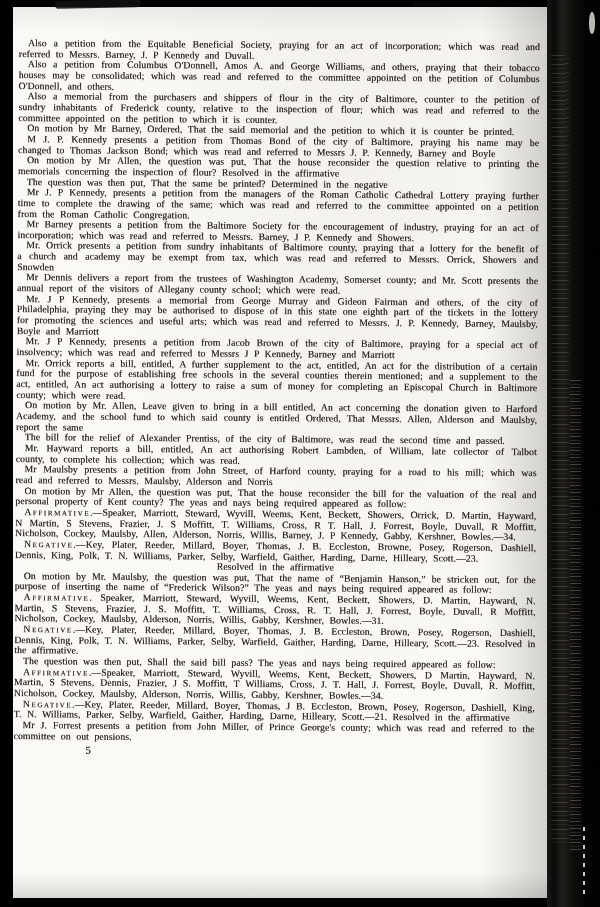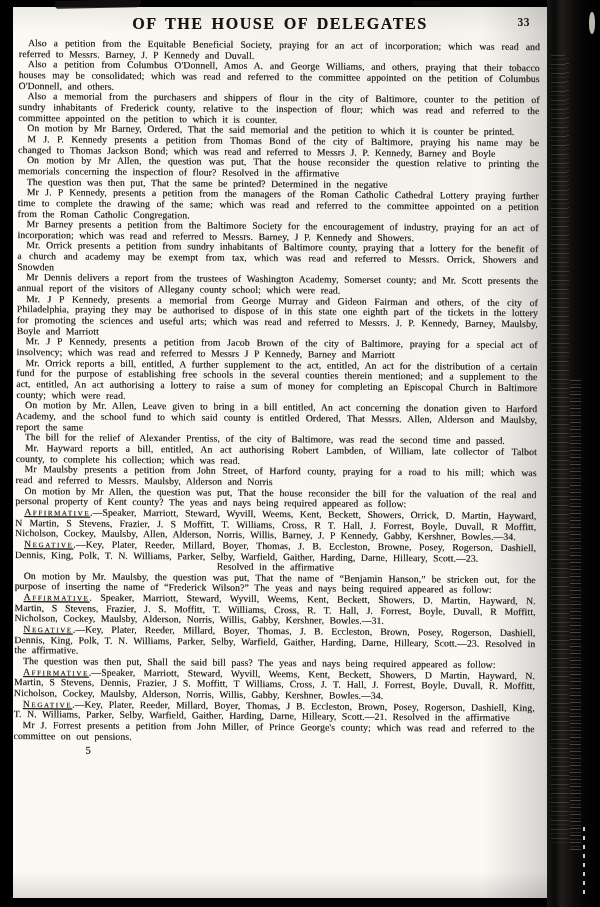--- a/index.html
+++ b/index.html
@@ -77,33 +77,29 @@
     position:absolute; top:33px; left:6px; width:521px;
     transform:rotate(0.45deg); transform-origin:50% 0;
     font-size:9.7px; line-height:10.65px;
     letter-spacing:0.1px; word-spacing:3px;
     color:#211d18;
     text-shadow:0.2px 0.3px 0.45px rgba(35,28,20,0.65);
     text-align:justify;
   }
   .para { margin:0; text-indent:9px; }
   .para.center { text-align:center; text-indent:0; }
-  .sc { font-variant:small-caps; letter-spacing:1.6px;text-decoration:underline; }
+  .sc { font-variant:small-caps; letter-spacing:1.6px; }
   .sig { margin-top:4px; margin-left:72px; font-size:10.5px; letter-spacing:1px; text-align:left; }
 </style>
 </head>
 <body>
 
 <div class="canvas">
 
   <div class="page">
-    <div class="header">
-      <div class="title">OF THE HOUSE OF DELEGATES</div>
-      <div class="pagenum">33</div>
-    </div>
 
     <div class="body-text">
       <div id="paragraphs">
           <p class="para">Also a petition from the Equitable Beneficial Society, praying for an act of incorporation; which was read and referred to Messrs. Barney, J. P Kennedy and Duvall.</p>
           <p class="para">Also a petition from Columbus O'Donnell, Amos A. and George Williams, and others, praying that their tobacco houses may be consolidated; which was read and referred to the committee appointed on the petition of Columbus O'Donnell, and others.</p>
           <p class="para">Also a memorial from the purchasers and shippers of flour in the city of Baltimore, counter to the petition of sundry inhabitants of Frederick county, relative to the inspection of flour; which was read and referred to the committee appointed on the petition to which it is counter.</p>
           <p class="para">On motion by Mr Barney, Ordered, That the said memorial and the petition to which it is counter be printed.</p>
           <p class="para">M J. P. Kennedy presents a petition from Thomas Bond of the city of Baltimore, praying his name may be changed to Thomas Jackson Bond; which was read and referred to Messrs J. P. Kennedy, Barney and Boyle</p>
           <p class="para">On motion by Mr Allen, the question was put, That the house reconsider the question relative to printing the memorials concerning the inspection of flour?  Resolved in the affirmative</p>
           <p class="para">The question was then put, That the same be printed?  Determined in the negative</p>

